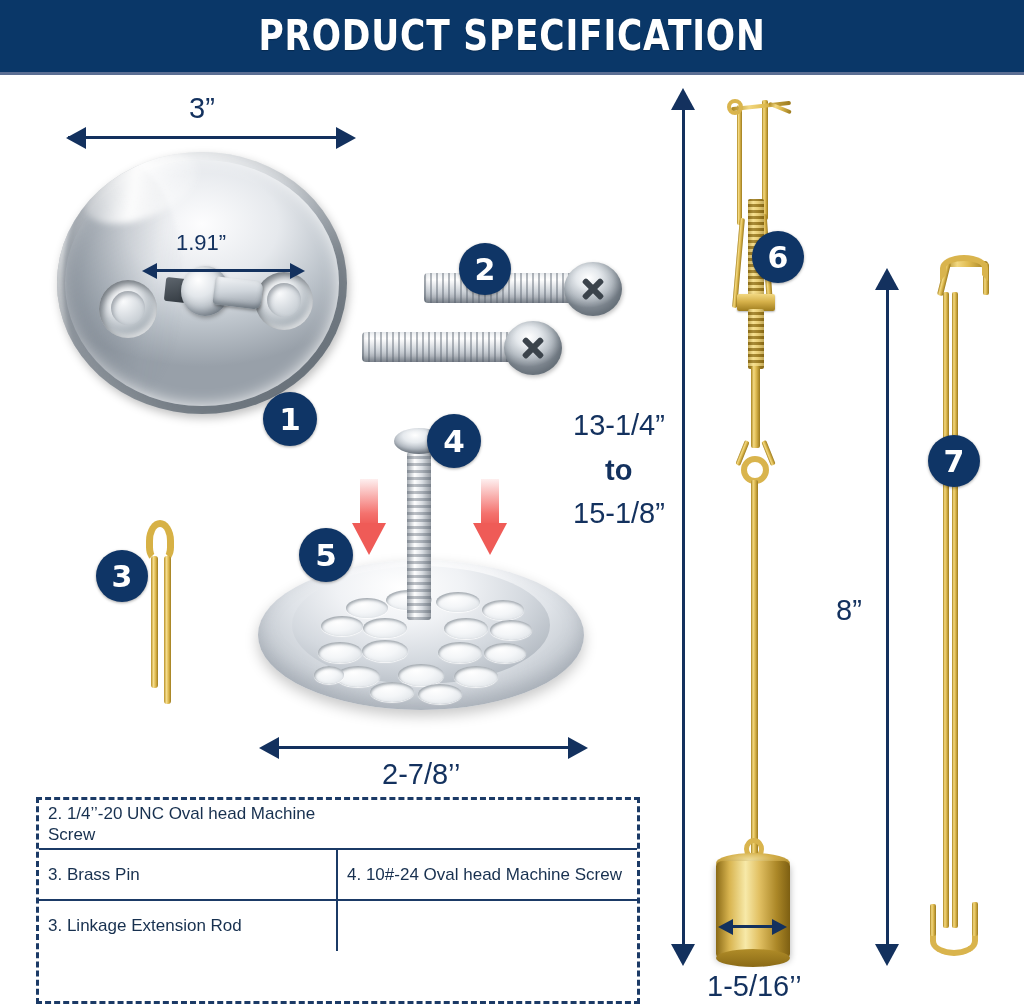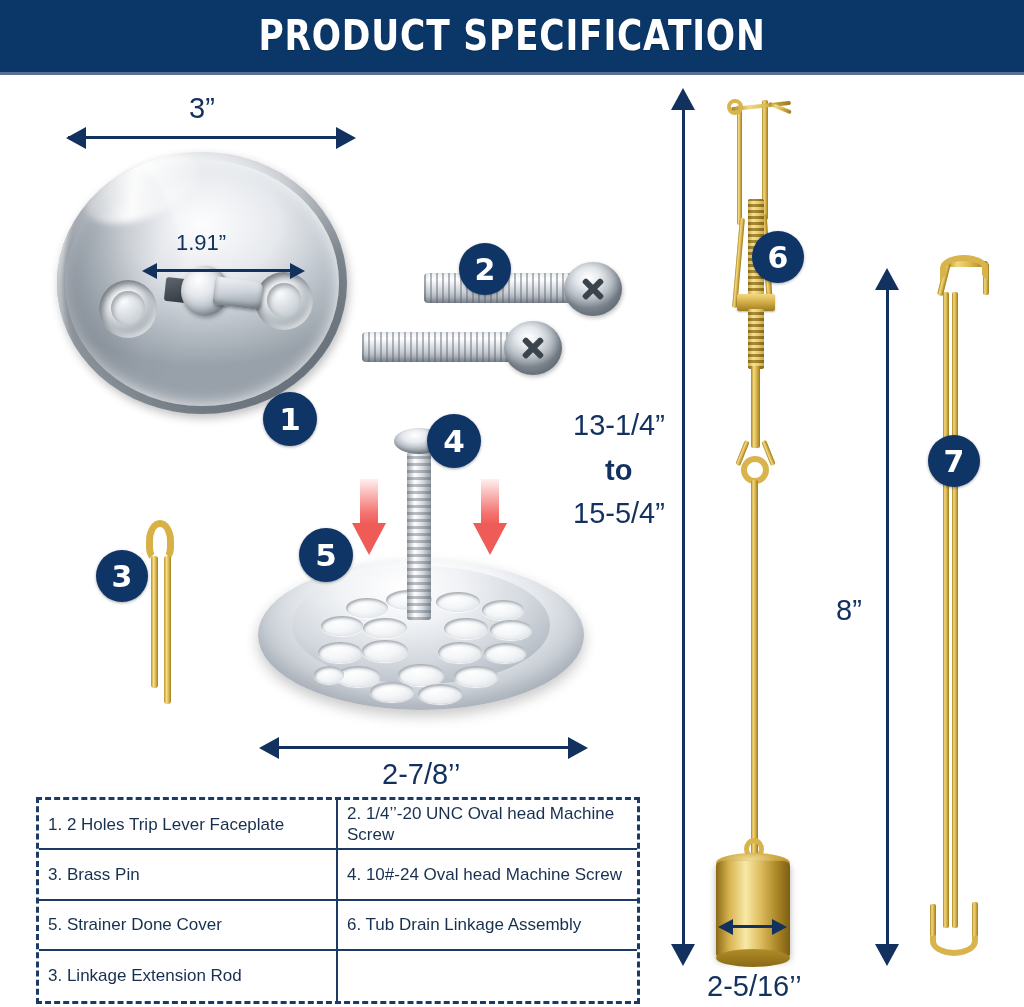--- a/index.html
+++ b/index.html
@@ -449,21 +449,21 @@
   <div class="hline" style="left:277px; top:746px; width:303px;"></div>
   <div class="arrow left" style="left:259px; top:737px;"></div>
   <div class="arrow right" style="left:568px; top:737px;"></div>
   <div class="dim-label big" style="left:382px; top:758px;">2-7/8’’</div>
 
   <div class="vline" style="left:682px; top:103px; height:850px;"></div>
   <div class="arrow up" style="left:671px; top:88px;"></div>
   <div class="arrow down" style="left:671px; top:944px;"></div>
   <div class="dim-label big" style="left:573px; top:409px;">13-1/4”</div>
   <div class="dim-label big" style="left:605px; top:454px;font-weight:bold;">to</div>
-  <div class="dim-label big" style="left:573px; top:497px;">15-5/4”</div>
+  <div class="dim-label big" style="left:573px; top:497px;">15-1/8”</div>
 
   <div class="brass-wire" style="left:737px; top:105px; width:5px; height:120px;"></div>
   <div class="brass-wire" style="left:762px; top:100px; width:6px; height:120px;"></div>
   <div class="brass-wire" style="left:731px; top:104px; width:60px; height:4px; transform:rotate(-6deg);"></div>
   <div class="brass-wire" style="left:768px; top:106px; width:24px; height:4px; transform:rotate(22deg);"></div>
   <div class="brass-ring" style="left:727px; top:99px; width:16px; height:16px; border-width:4px;"></div>
 
   <div class="brass-wire" style="left:736px; top:218px; width:5px; height:90px; transform:rotate(5deg);"></div>
   <div class="brass-wire" style="left:764px; top:214px; width:6px; height:96px; transform:rotate(-4deg);"></div>
 
@@ -481,21 +481,21 @@
 
   <div id="plunger-top"></div>
   <div id="plunger"></div>
   <div id="plunger-bottom"></div>
 
   <div class="badge" style="left:752px; top:231px; width:52px; height:52px; font-size:30px;">6</div>
 
   <div class="hline" style="left:729px; top:925px; width:48px; z-index:25;"></div>
   <div class="arrow sm-left" style="left:718px; top:919px; z-index:25;"></div>
   <div class="arrow sm-right" style="left:772px; top:919px; z-index:25;"></div>
-  <div class="dim-label big" style="left:707px; top:970px;">2-5/16’’</div>
+  <div class="dim-label big" style="left:707px; top:970px;">1-5/16’’</div>
 
   <div class="vline" style="left:886px; top:285px; height:668px;"></div>
   <div class="arrow up" style="left:875px; top:268px;"></div>
   <div class="arrow down" style="left:875px; top:944px;"></div>
   <div class="dim-label big" style="left:836px; top:594px;">8”</div>
 
   <div class="brass-wire" style="left:943px; top:292px; width:6px; height:636px;"></div>
   <div class="brass-wire" style="left:952px; top:292px; width:6px; height:636px;"></div>
 
   <div class="brass-wire" style="left:944px; top:261px; width:44px; height:6px; border-radius:4px; transform:rotate(0deg);"></div>
@@ -504,30 +504,25 @@
   <div class="brass-ring" style="left:940px; top:255px; width:48px; height:26px; border-width:6px; border-bottom-color:transparent; border-radius:50% 50% 0 0;"></div>
 
   <div class="brass-ring" style="left:930px; top:926px; width:48px; height:30px; border-width:6px; border-top-color:transparent; border-radius:0 0 50% 50%;"></div>
   <div class="brass-wire" style="left:930px; top:904px; width:6px; height:32px;"></div>
   <div class="brass-wire" style="left:972px; top:902px; width:6px; height:34px;"></div>
 
   <div class="badge" style="left:928px; top:435px; width:52px; height:52px; font-size:30px;">7</div>
 
   <div id="legend">
     <div class="legend-row">
-      <div class="legend-cell left">1. 2 Holes Trip Lever Faceplate</div>
       <div class="legend-cell">2. 1/4’’-20 UNC Oval head Machine Screw</div>
     </div>
     <div class="legend-row">
       <div class="legend-cell left">3. Brass Pin</div>
       <div class="legend-cell">4. 10#-24 Oval head Machine Screw</div>
     </div>
     <div class="legend-row">
-      <div class="legend-cell left">5. Strainer Done Cover</div>
-      <div class="legend-cell">6. Tub Drain Linkage Assembly</div>
-    </div>
-    <div class="legend-row">
       <div class="legend-cell left">3. Linkage Extension Rod</div>
       <div class="legend-cell empty"></div>
     </div>
   </div>
 
 </div>
 
 </body></html>

